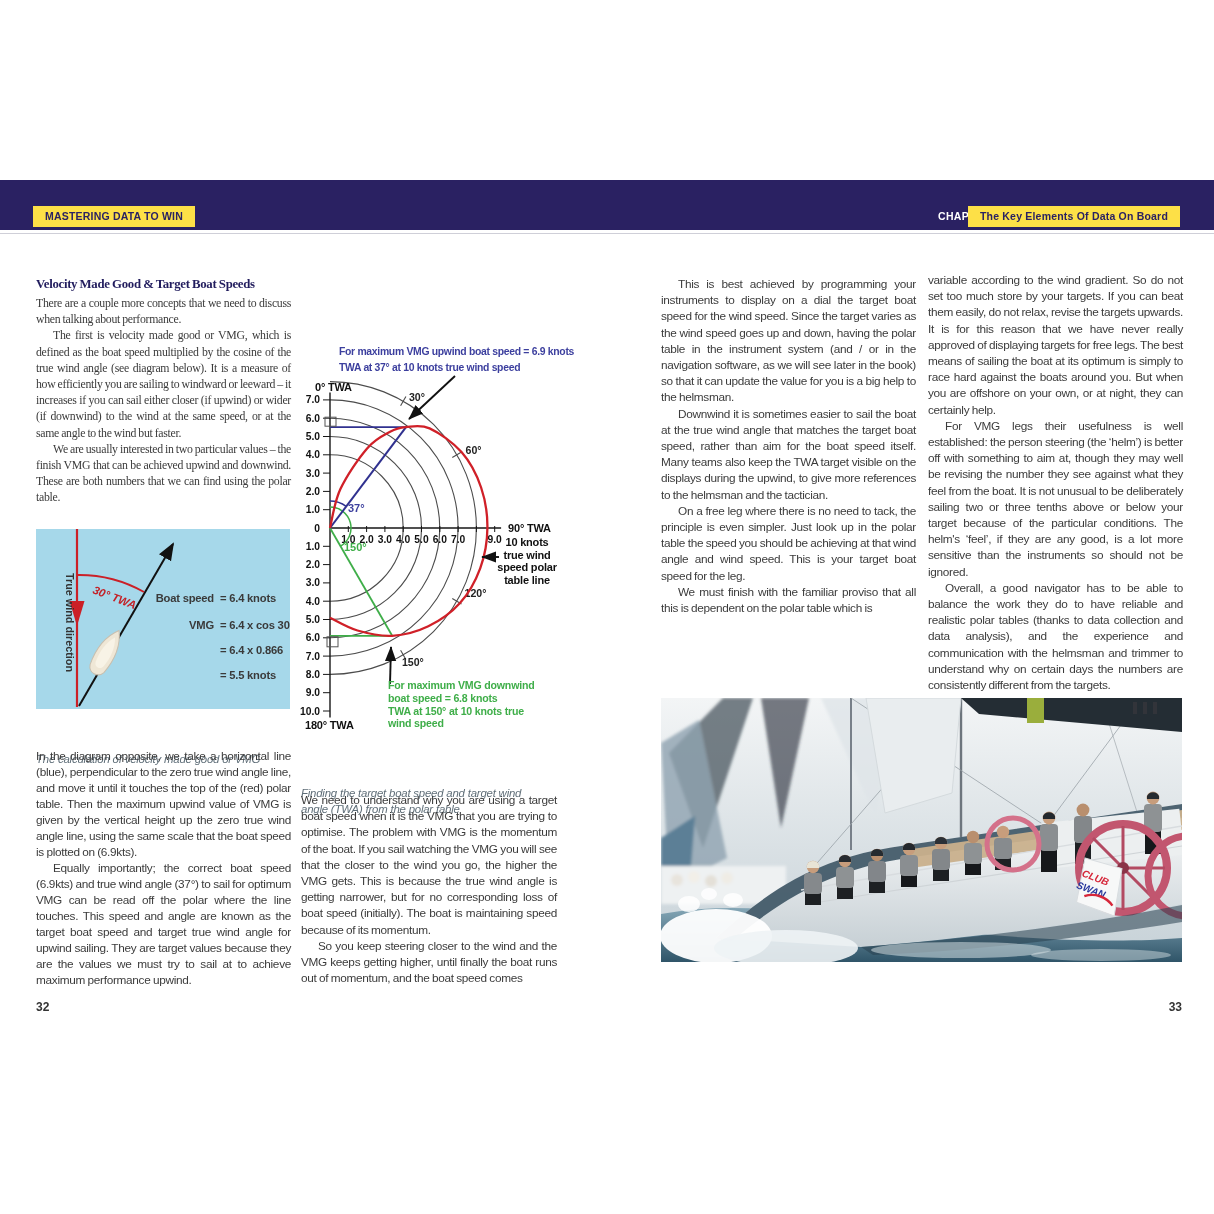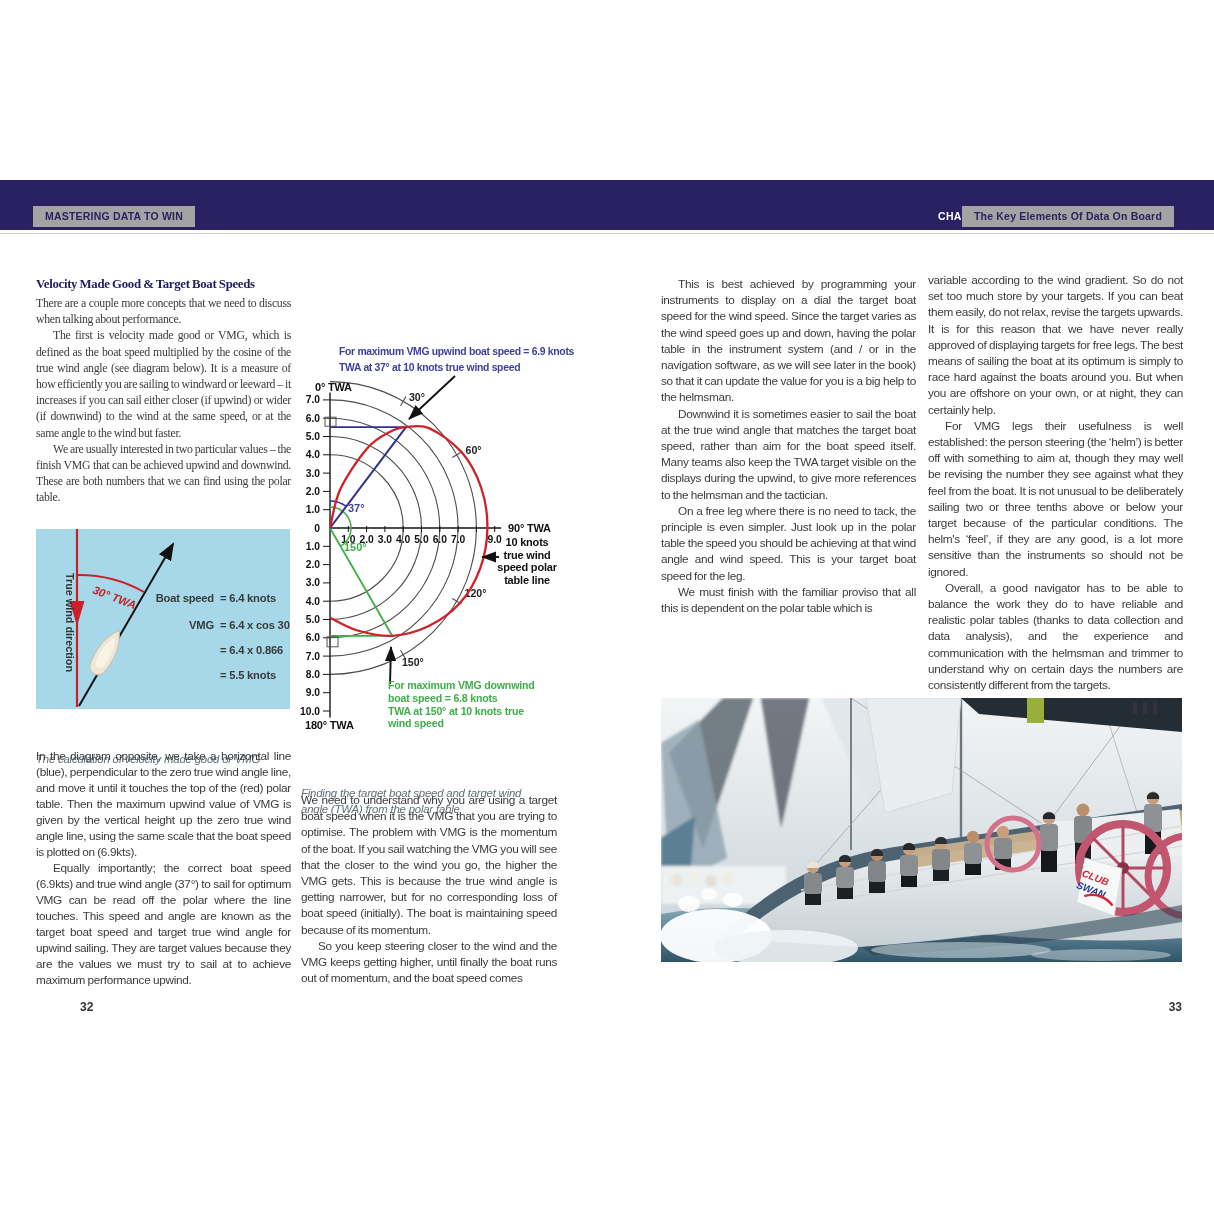--- a/index.html
+++ b/index.html
@@ -1,21 +1,21 @@
 <!DOCTYPE html>
 <html><head>
 <meta charset="utf-8">
 <style>
   html,body{margin:0;padding:0;background:#fff;}
   .canvas{position:relative;width:1214px;height:1214px;background:#fff;overflow:hidden;
           font-family:"Liberation Sans",sans-serif;}
   
   .band{position:absolute;left:0;top:180px;width:1214px;height:50px;background:#2a2162;}
   .band-rule{position:absolute;left:0;top:233px;width:1214px;height:1px;background:#cfcfd8;}
-  .hbox{position:absolute;top:206px;height:21px;line-height:21px;background:#a3a3a3;color:#2a2162;
+  .hbox{position:absolute;top:206px;height:21px;line-height:21px;background:#fde047;color:#2a2162;
         font-size:10.5px;font-weight:bold;letter-spacing:.2px;padding:0 12px;white-space:nowrap;}
   .chap-label{position:absolute;top:206px;height:21px;line-height:21px;color:#fff;
         font-size:10.5px;font-weight:bold;letter-spacing:.3px;}
   
   .col{position:absolute;width:255px;color:#3b3b3b;font-size:11.8px;line-height:16.2px;
        letter-spacing:-.3px;word-spacing:-.5px;text-align:justify;}
   .col h2{margin:0 0 2px 0;font-size:12.8px;line-height:17px;color:#221d5e;letter-spacing:-.3px;}
   .p{margin:0;text-indent:17px;}
   .p.first{text-indent:0;}
   .figcap{position:absolute;color:#5f6e78;font-size:11.4px;line-height:15.5px;font-style:italic;
@@ -52,21 +52,21 @@
 <body>
 
 <div class="canvas">
 
   <div class="band"></div>
   <div class="band-rule"></div>
   <div class="hbox" style="left:33px;">
     <span>MASTERING DATA TO WIN</span>
   </div>
   <div class="chap-label" style="left:938px;">CHAPTER 2</div>
-  <div class="hbox" style="right:40px;left:auto;">
+  <div class="hbox" style="right:34px;left:auto;">
     <span>The Key Elements Of Data On Board</span>
   </div>
 
   <div class="col" style="left:36px;top:276px;font-family:Liberation Serif, serif;">
     <h2>Velocity Made Good &amp; Target Boat Speeds</h2>
     <p class="p first">There are a couple more concepts that we need to discuss when talking about performance.</p>
     <p class="p">The first is velocity made good or VMG, which is defined as the boat speed multiplied by the cosine of the true wind angle (see diagram below). It is a measure of how efficiently you are sailing to windward or leeward – it increases if you can sail either closer (if upwind) or wider (if downwind) to the wind at the same speed, or at the same angle to the wind but faster.</p>
     <p class="p">We are usually interested in two particular values – the finish VMG that can be achieved upwind and downwind. These are both numbers that we can find using the polar table.</p>
   </div>
 
@@ -204,21 +204,21 @@
       <text class="ann-g" x="93" y="387.4">wind speed</text>
     </svg>
 
   <div class="figcap" style="left:301px;top:748px;width:250px;">Finding the target boat speed and target wind angle (TWA) from the polar table</div>
 
   <div class="col" style="left:301px;top:792px;width:256px;">
     <p class="p first">We need to understand why you are using a target boat speed when it is the VMG that you are trying to optimise. The problem with VMG is the momentum of the boat. If you sail watching the VMG you will see that the closer to the wind you go, the higher the VMG gets. This is because the true wind angle is getting narrower, but for no corresponding loss of boat speed (initially). The boat is maintaining speed because of its momentum.</p>
     <p class="p">So you keep steering closer to the wind and the VMG keeps getting higher, until finally the boat runs out of momentum, and the boat speed comes</p>
   </div>
 
-  <div class="pagenum" style="left:36px;margin-left:44px;">32</div>
+  <div class="pagenum" style="left:36px;">32</div>
 
   <div class="col" style="left:661px;top:276px;">
     <p class="p">This is best achieved by programming your instruments to display on a dial the target boat speed for the wind speed. Since the target varies as the wind speed goes up and down, having the polar table in the instrument system (and / or in the navigation software, as we will see later in the book) so that it can update the value for you is a big help to the helmsman.</p>
     <p class="p">Downwind it is sometimes easier to sail the boat at the true wind angle that matches the target boat speed, rather than aim for the boat speed itself. Many teams also keep the TWA target visible on the displays during the upwind, to give more references to the helmsman and the tactician.</p>
     <p class="p">On a free leg where there is no need to tack, the principle is even simpler. Just look up in the polar table the speed you should be achieving at that wind angle and wind speed. This is your target boat speed for the leg.</p>
     <p class="p">We must finish with the familiar proviso that all this is dependent on the polar table which is</p>
   </div>
 
   <div class="col" style="left:928px;top:272px;">
     <p class="p first">variable according to the wind gradient. So do not set too much store by your targets. If you can beat them easily, do not relax, revise the targets upwards. It is for this reason that we have never really approved of displaying targets for free legs. The best means of sailing the boat at its optimum is simply to race hard against the boats around you. But when you are offshore on your own, or at night, they can certainly help.</p>

